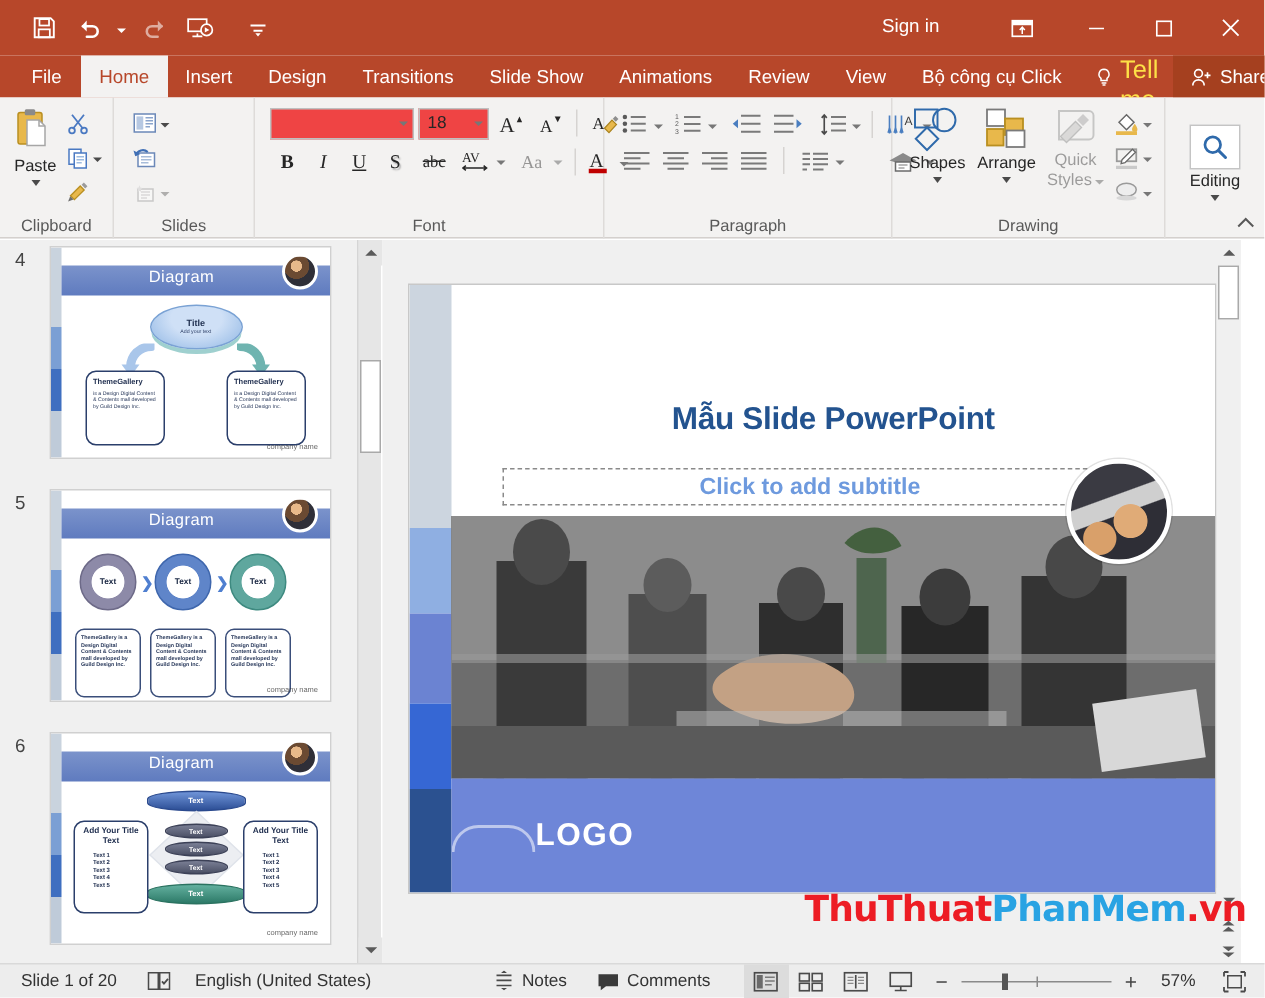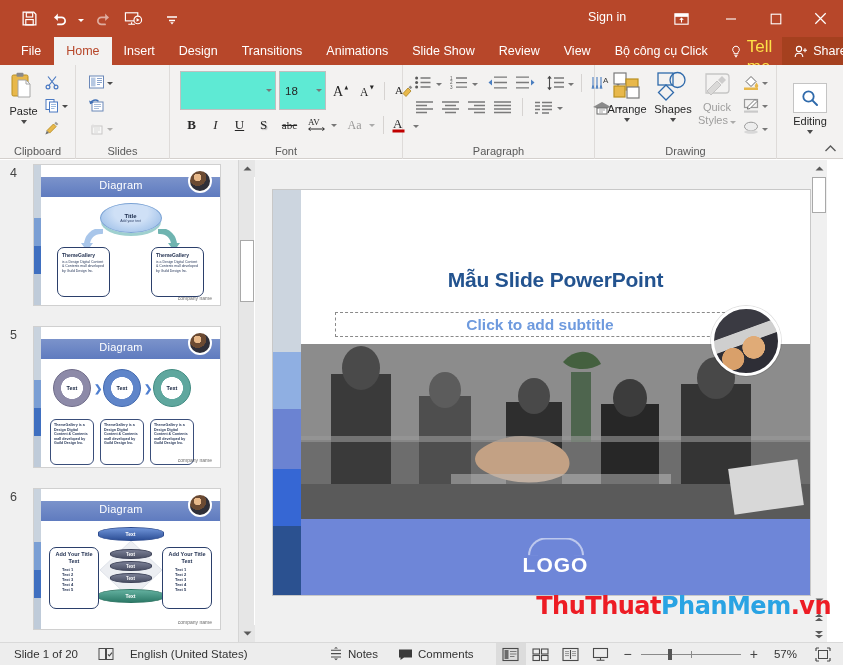--- a/index.html
+++ b/index.html
@@ -116,21 +116,21 @@
   .caret { width: 0;height:0;border-left:3.5px solid transparent;border-right:3.5px solid transparent;border-top:4px solid #4a4a4a; margin-top:3px;}
   .caret.sm { border-left-width:3px;border-right-width:3px;border-top-width:3.5px;}
   .smallcol { display: flex; flex-direction: column; gap: 1px; padding-top: 2px;}
   .smallbtn { display:flex; align-items:center; height:22px; padding:0 2px; gap:2px;}
   .icon { display:flex;align-items:center;justify-content:center; }
 
   
   .fontrow1 { display:flex; align-items:center; gap:3px; }
   .fontrow2 { display:flex; align-items:center; gap:1px; margin-top:4px;}
   .combo {
-    height: 39px; border: 1px solid #bfbfbf; background: #5eead4;
+    height: 21px; border: 1px solid #bfbfbf; background: #ef4444;
     display: flex; align-items: center; justify-content: space-between;
     padding: 0 3px 0 5px; font-size: 11.5px; color: #262626;
   }
   .combo .cv { overflow:hidden; white-space:nowrap; }
   .fmtbtn {
     width: 23px; height: 22px; display:flex; align-items:center; justify-content:center;
     font-size: 13px; color: #262626;
   }
   .pgrid { display:flex; flex-direction:column; gap:3px; padding-top:3px;}
   .prow { display:flex; align-items:center; gap:2px; }
@@ -263,21 +263,21 @@
       linear-gradient(115deg, rgba(255,255,255,.06) 0%, rgba(0,0,0,.25) 100%),
       repeating-linear-gradient(92deg,#6e6e6e 0 13px,#828282 13px 27px,#4f4f4f 27px 41px,#9a9a9a 41px 56px),
       #777;
   }
   .photo-shapes { position:absolute;inset:0; }
   .sl-bluebar {
     position:absolute;left:28px;right:0;bottom:0;height:76px;background:#6e86d8;
   }
   .logo-wrap {
     position:absolute;left:0;right:0;top:50%;transform:translateY(-50%);
-    display:flex;flex-direction:column;align-items:center;
+    display:flex;flex-direction:row;align-items:center;
   }
   .logo-arc {
     width:56px;height:18px;border:2px solid rgba(255,255,255,.55);
     border-bottom:none;border-radius:28px 28px 0 0; margin-bottom:-3px;
   }
   .logo-text { color:#ffffff;font-size:21px;font-weight:bold;letter-spacing:1px; }
   .sl-title {
     position:absolute; left:28px; right:0; top:78px;
     text-align:center; color:#23538f; font-size:21px; font-weight:bold;
     letter-spacing:-.2px;
@@ -396,22 +396,22 @@
     </div>
   </div>
 </div>
 
 <div class="tabstrip">
   <div class="tab file">File</div>
   <div class="tab active">Home</div>
   <div class="tab">Insert</div>
   <div class="tab">Design</div>
   <div class="tab">Transitions</div>
+  <div class="tab">Slide Show</div>
   <div class="tab">Animations</div>
-  <div class="tab">Slide Show</div>
   <div class="tab">Review</div>
   <div class="tab">View</div>
   <div class="tab">Bộ công cụ Click</div>
   <div class="tellme">
     <span class="icon">
       <svg width="12" height="13" viewBox="0 0 12 13">
           <path d="M6 1.2a3.4 3.4 0 0 1 2 6.1v1.4H4V7.3A3.4 3.4 0 0 1 6 1.2z" fill="none" stroke="#fff" stroke-width="1"></path>
           <path d="M4.4 10.3h3.2M5 11.7h2" stroke="#fff" stroke-width="1"></path>
         </svg>
     </span>
@@ -667,41 +667,41 @@
           </div>
           <div class="caret sm" style="border-top-color:#777"></div>
         </div>
       </div>
     </div>
     <div class="rgroup-label">Paragraph</div>
   </div>
 
   <div class="rgroup" style="width:182px">
     <div class="rgroup-body" style="padding-left:8px">
+      <div class="bigbtn" style="width:44px">
+        <span class="icon">
+          <svg width="34" height="30" viewBox="0 0 34 30">
+              <rect x="2" y="2" width="15" height="12" fill="none" stroke="#2f6aab" stroke-width="1.3"></rect>
+              <circle cx="21.5" cy="9" r="7.5" fill="none" stroke="#2f6aab" stroke-width="1.3"></circle>
+              <path d="M10 14 17.5 21.5 10 29 2.5 21.5z" fill="none" stroke="#2f6aab" stroke-width="1.3"></path>
+            </svg>
+        </span>
+        <span class="lbl">Shapes</span>
+        <div class="caret"></div>
+      </div>
       <div class="bigbtn" style="width:48px">
         <span class="icon">
           <svg width="32" height="30" viewBox="0 0 32 30">
               <rect x="3" y="2" width="12" height="11" fill="#fff" stroke="#7a7a7a" stroke-width="1.2"></rect>
               <rect x="15" y="8" width="12" height="11" fill="#e8b84b" stroke="#b98f20" stroke-width="1.2"></rect>
               <rect x="3" y="15" width="11" height="11" fill="#e8b84b" stroke="#b98f20" stroke-width="1.2"></rect>
               <rect x="16" y="16" width="12" height="11" fill="#fff" stroke="#7a7a7a" stroke-width="1.2"></rect>
             </svg>
         </span>
         <span class="lbl">Arrange</span>
-        <div class="caret"></div>
-      </div>
-      <div class="bigbtn" style="width:44px">
-        <span class="icon">
-          <svg width="34" height="30" viewBox="0 0 34 30">
-              <rect x="2" y="2" width="15" height="12" fill="none" stroke="#2f6aab" stroke-width="1.3"></rect>
-              <circle cx="21.5" cy="9" r="7.5" fill="none" stroke="#2f6aab" stroke-width="1.3"></circle>
-              <path d="M10 14 17.5 21.5 10 29 2.5 21.5z" fill="none" stroke="#2f6aab" stroke-width="1.3"></path>
-            </svg>
-        </span>
-        <span class="lbl">Shapes</span>
         <div class="caret"></div>
       </div>
       <div class="bigbtn" style="width:44px;opacity:.42">
         <span class="icon">
           <svg width="32" height="28" viewBox="0 0 32 28">
               <path d="M5 3h20a3 3 0 0 1 3 3v13a3 3 0 0 1-3 3H5z" fill="none" stroke="#8a8a8a" stroke-width="1.3"></path>
               <path d="M6 20 16 10l4 4-10 10z" fill="#b8b8b8" stroke="#7a7a7a" stroke-width=".9"></path>
               <path d="M17 9 21 5l4 4-4 4z" fill="#9a9a9a"></path>
             </svg>
         </span>

